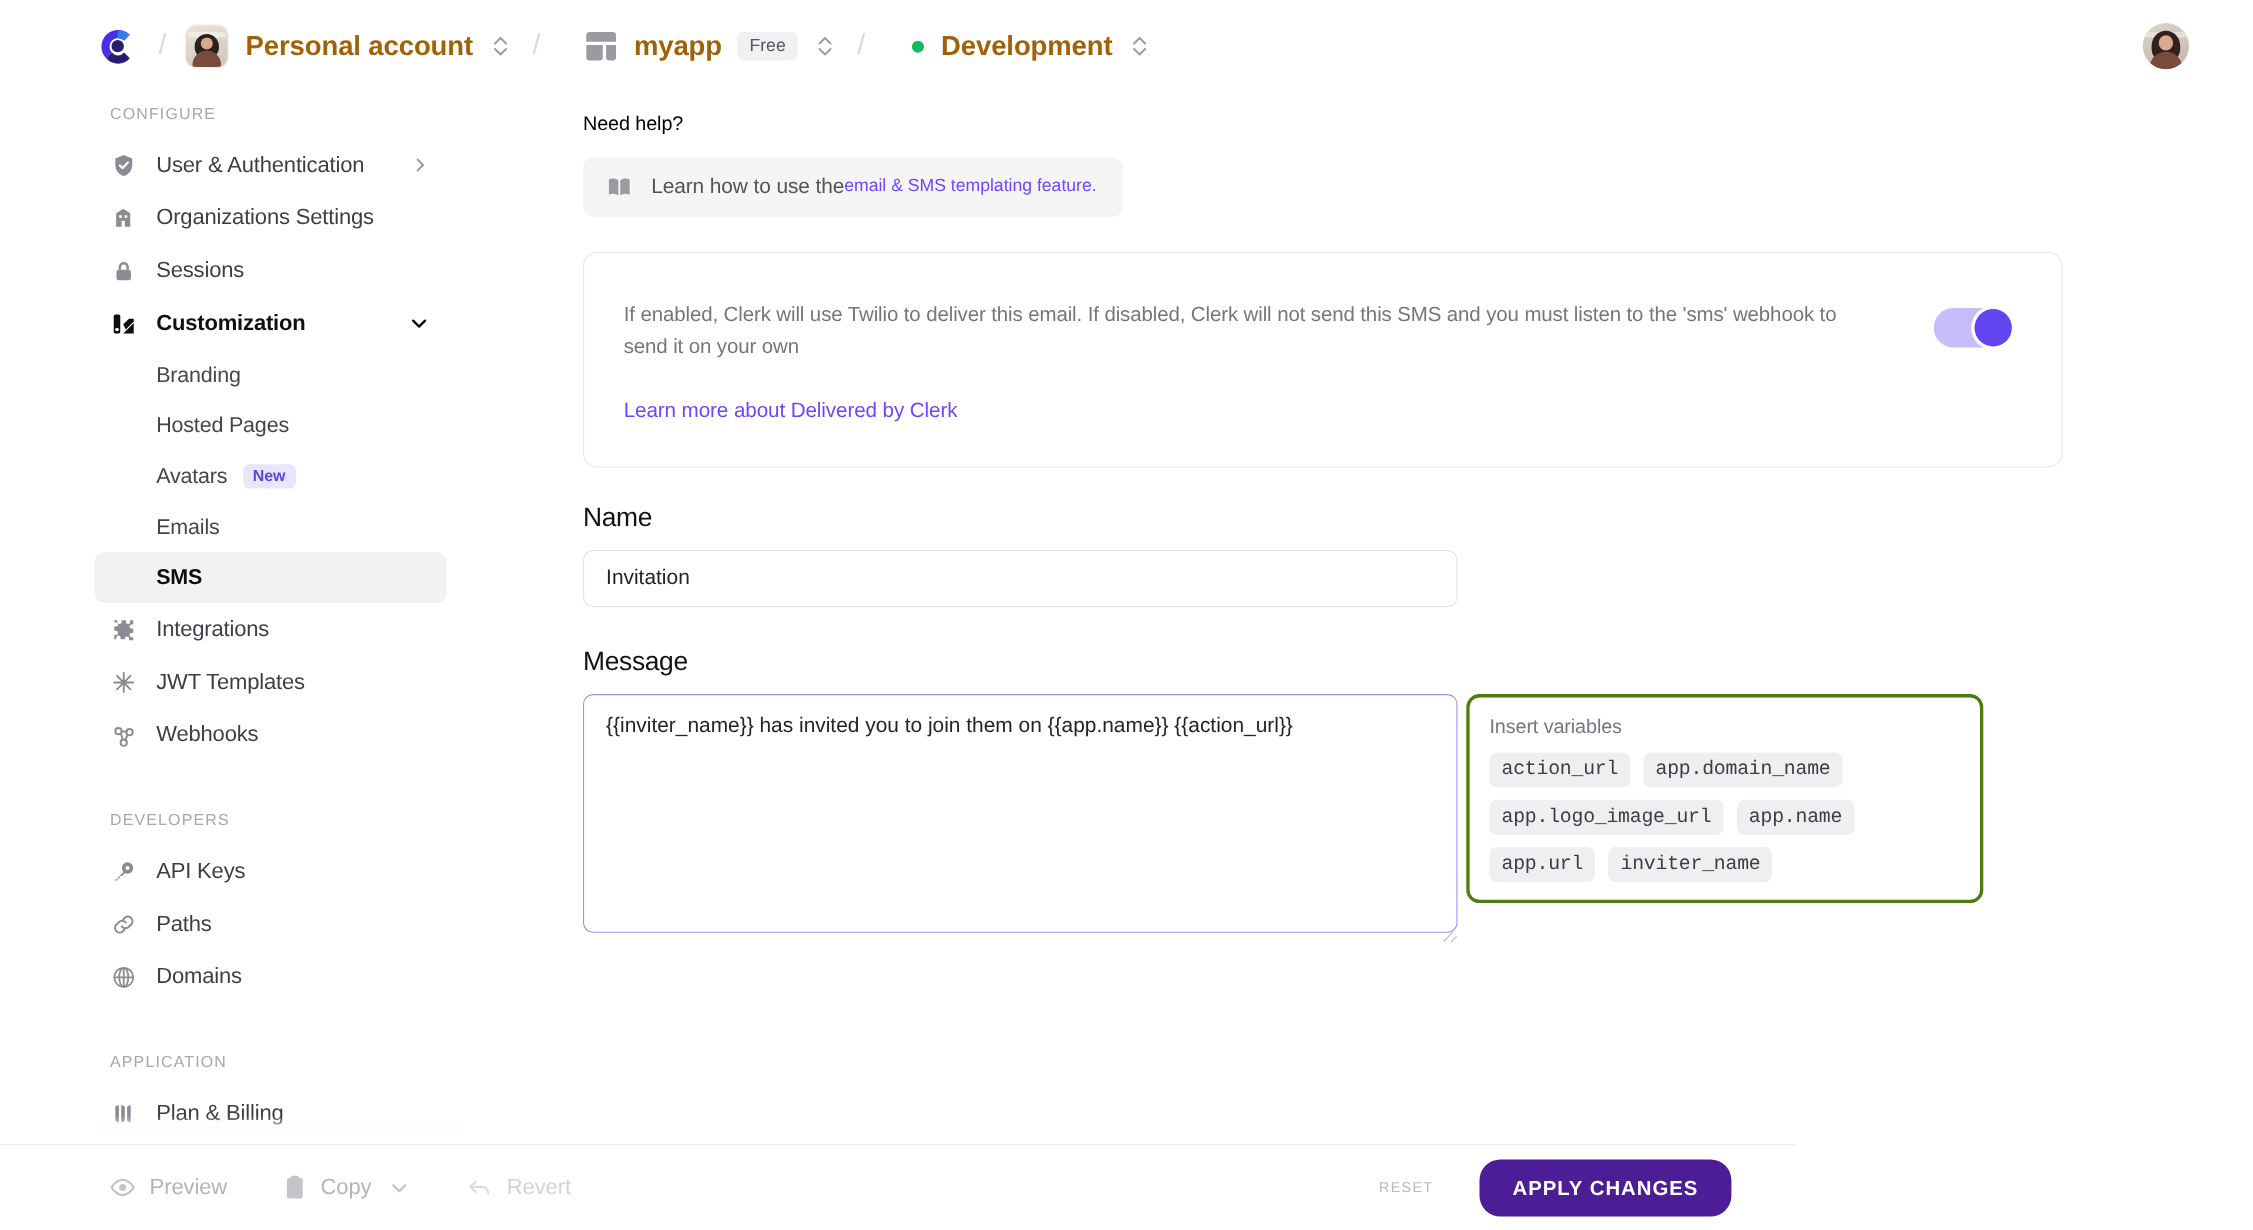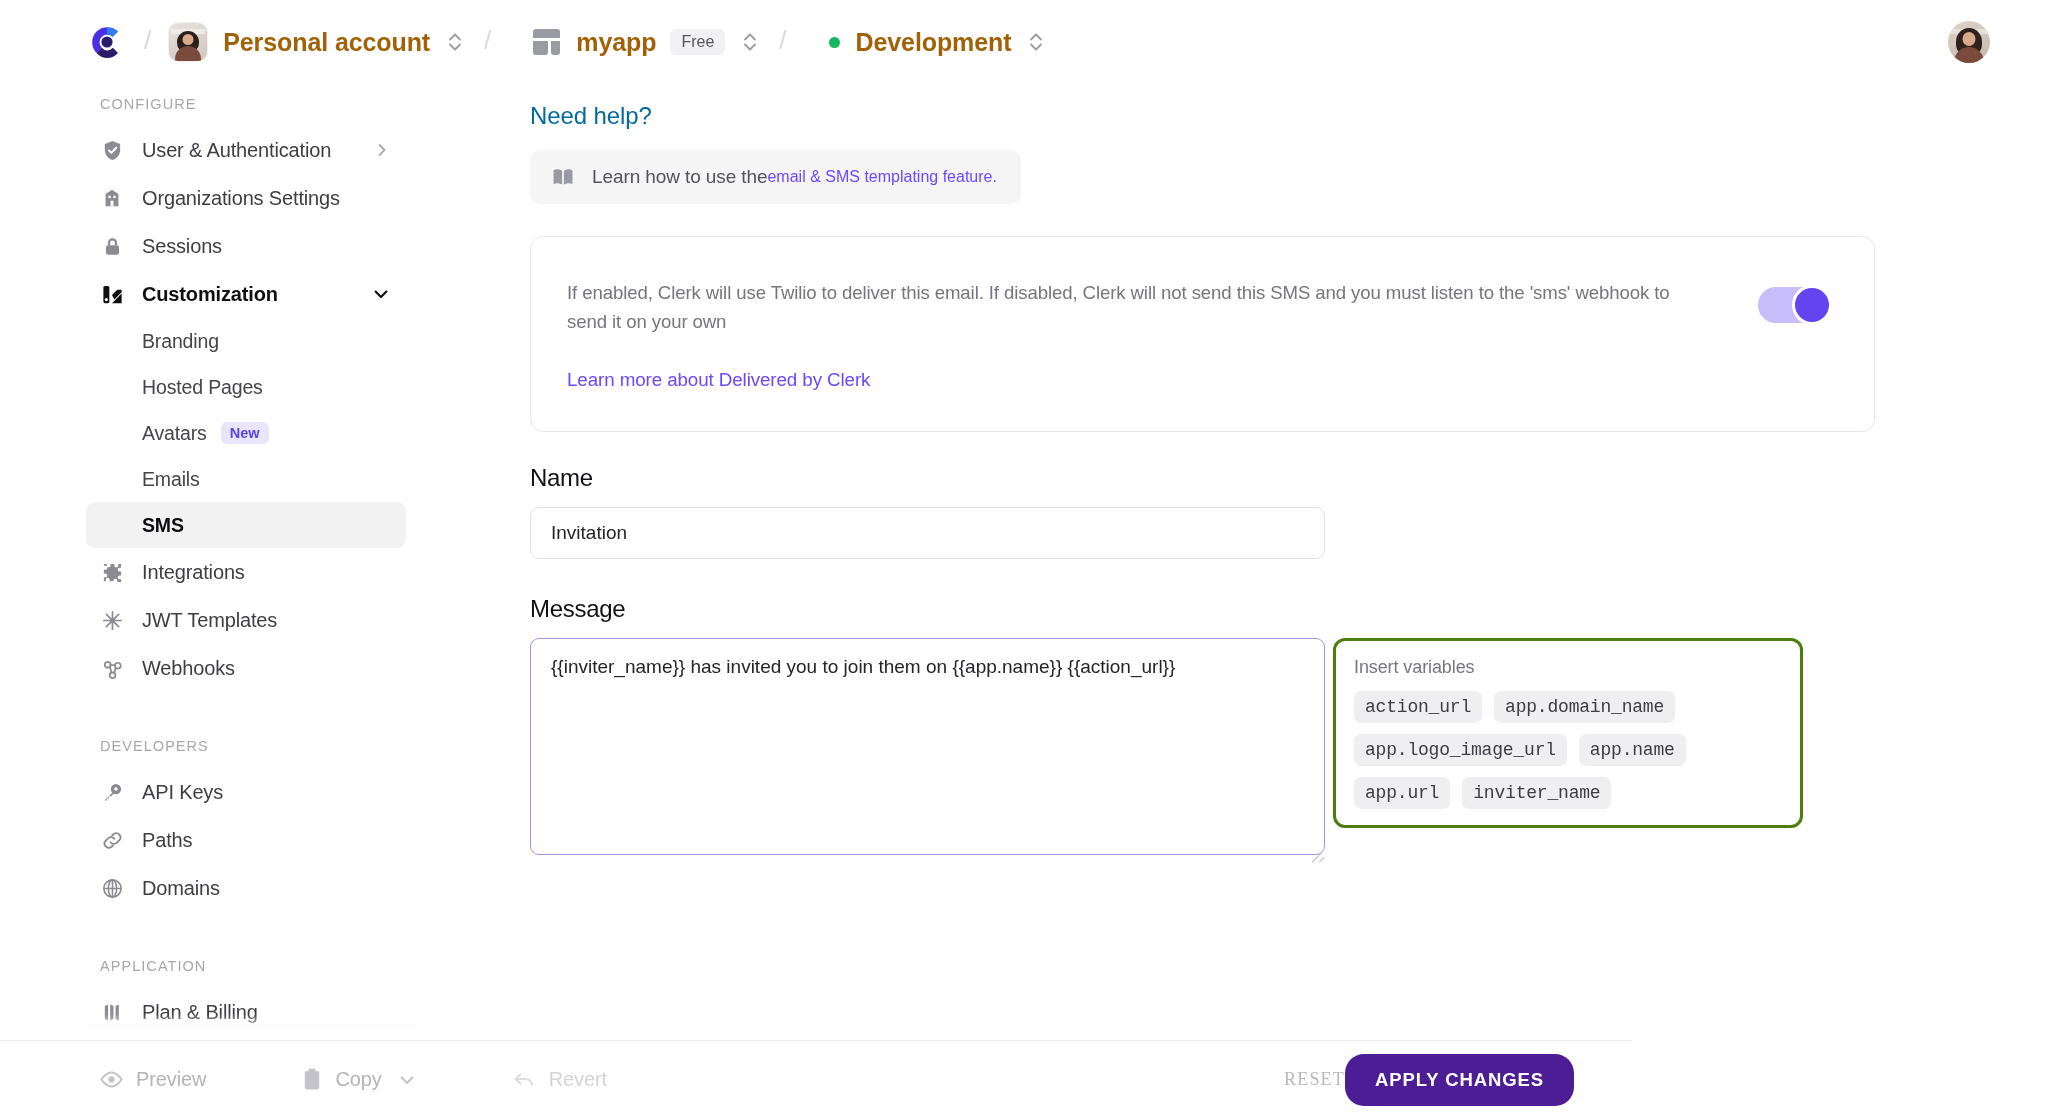--- a/index.html
+++ b/index.html
@@ -112,21 +112,21 @@
     position: absolute; left: 0; bottom: 0; width: 420px; height: 26px;
     background: linear-gradient(to bottom, rgba(255,255,255,0), #ffffff 70%);
   }
   .hairline { position:absolute; left:86px; right:0; height:1px; background:#ededef; }
 
   
   .main {
     position: absolute; top: 72px; left: 420px; right: 0; bottom: 78px;
     background: #ffffff; padding: 30px 0 0 110px; overflow: hidden;
   }
-  .need-help { font-size: 24px; color: #0369a1; margin-bottom: 20px; letter-spacing:-0.1px;}
+  .need-help { font-size: 18px; color: #000000; margin-bottom: 20px; letter-spacing:-0.1px;}
   .help-banner {
     display: inline-flex; align-items: center;
     background: #f5f5f6; border-radius: 10px;
     padding: 16px 24px 16px 22px; margin-bottom: 32px;
   }
   .help-banner .book { margin-right: 18px; color:#9a9aa2; display:flex; }
   .help-banner .txt { font-size: 19px; color: #53535b; letter-spacing: -0.1px; }
   .help-banner .lnk { color: #6c47ff; text-decoration: none; cursor: pointer; }
 
   .card {
@@ -185,32 +185,32 @@
   .chip {
     background: #efeff1; color: #3c3c44; border-radius: 7px;
     padding: 6px 11px; font-size: 18px;
     font-family: "Liberation Mono", monospace; cursor: pointer; letter-spacing:-0.2px;
   }
 
   
   .bottombar {
     position: absolute; left: 0; bottom: 0; width: 1632px; height: 78px;
     background: #ffffff; border-top: 1px solid #ececee;
-    display: flex; align-items: center; padding: 0 58px 0 100px; z-index: 20; gap: 44px;
+    display: flex; align-items: center; padding: 0 58px 0 100px; z-index: 20;
   }
   .bb-btn { display: flex; align-items: center; cursor: pointer; margin-right: 52px; }
   .bb-btn .ico { margin-right: 13px; display:flex; align-items:center; color:#c3c3c9; }
   .bb-btn .lbl { font-size: 20px; color: #b3b3ba; letter-spacing: -0.1px; }
   .bb-btn .caret { margin-left: 16px; color:#c3c3c9; display:flex; }
   .bb-btn.faint .lbl { color: #d3d3d8; }
   .bb-btn.faint .ico { color: #dcdce0; }
   .bb-right { margin-left: auto; display: flex; align-items: center; }
   .reset-btn {
-    font-size: 18px; letter-spacing: 1.2px; color: #b7b7be; font-weight: 500;
-    cursor: pointer; text-transform: uppercase; font-family: Liberation Serif, serif;
+    font-size: 13px; letter-spacing: 1.2px; color: #b7b7be; font-weight: 500;
+    cursor: pointer; margin-right: 42px; text-transform: uppercase;
   }
   .apply-btn {
     background: #4c1d95; color: #ffffff; border: none; border-radius: 19px;
     padding: 0 30px; height: 52px; font-size: 18.5px; font-weight: 700;
     letter-spacing: 0.9px; cursor: pointer; font-family: "Liberation Sans", sans-serif;
     text-transform: uppercase;
   }
 </style>
 </head>
 <body>

